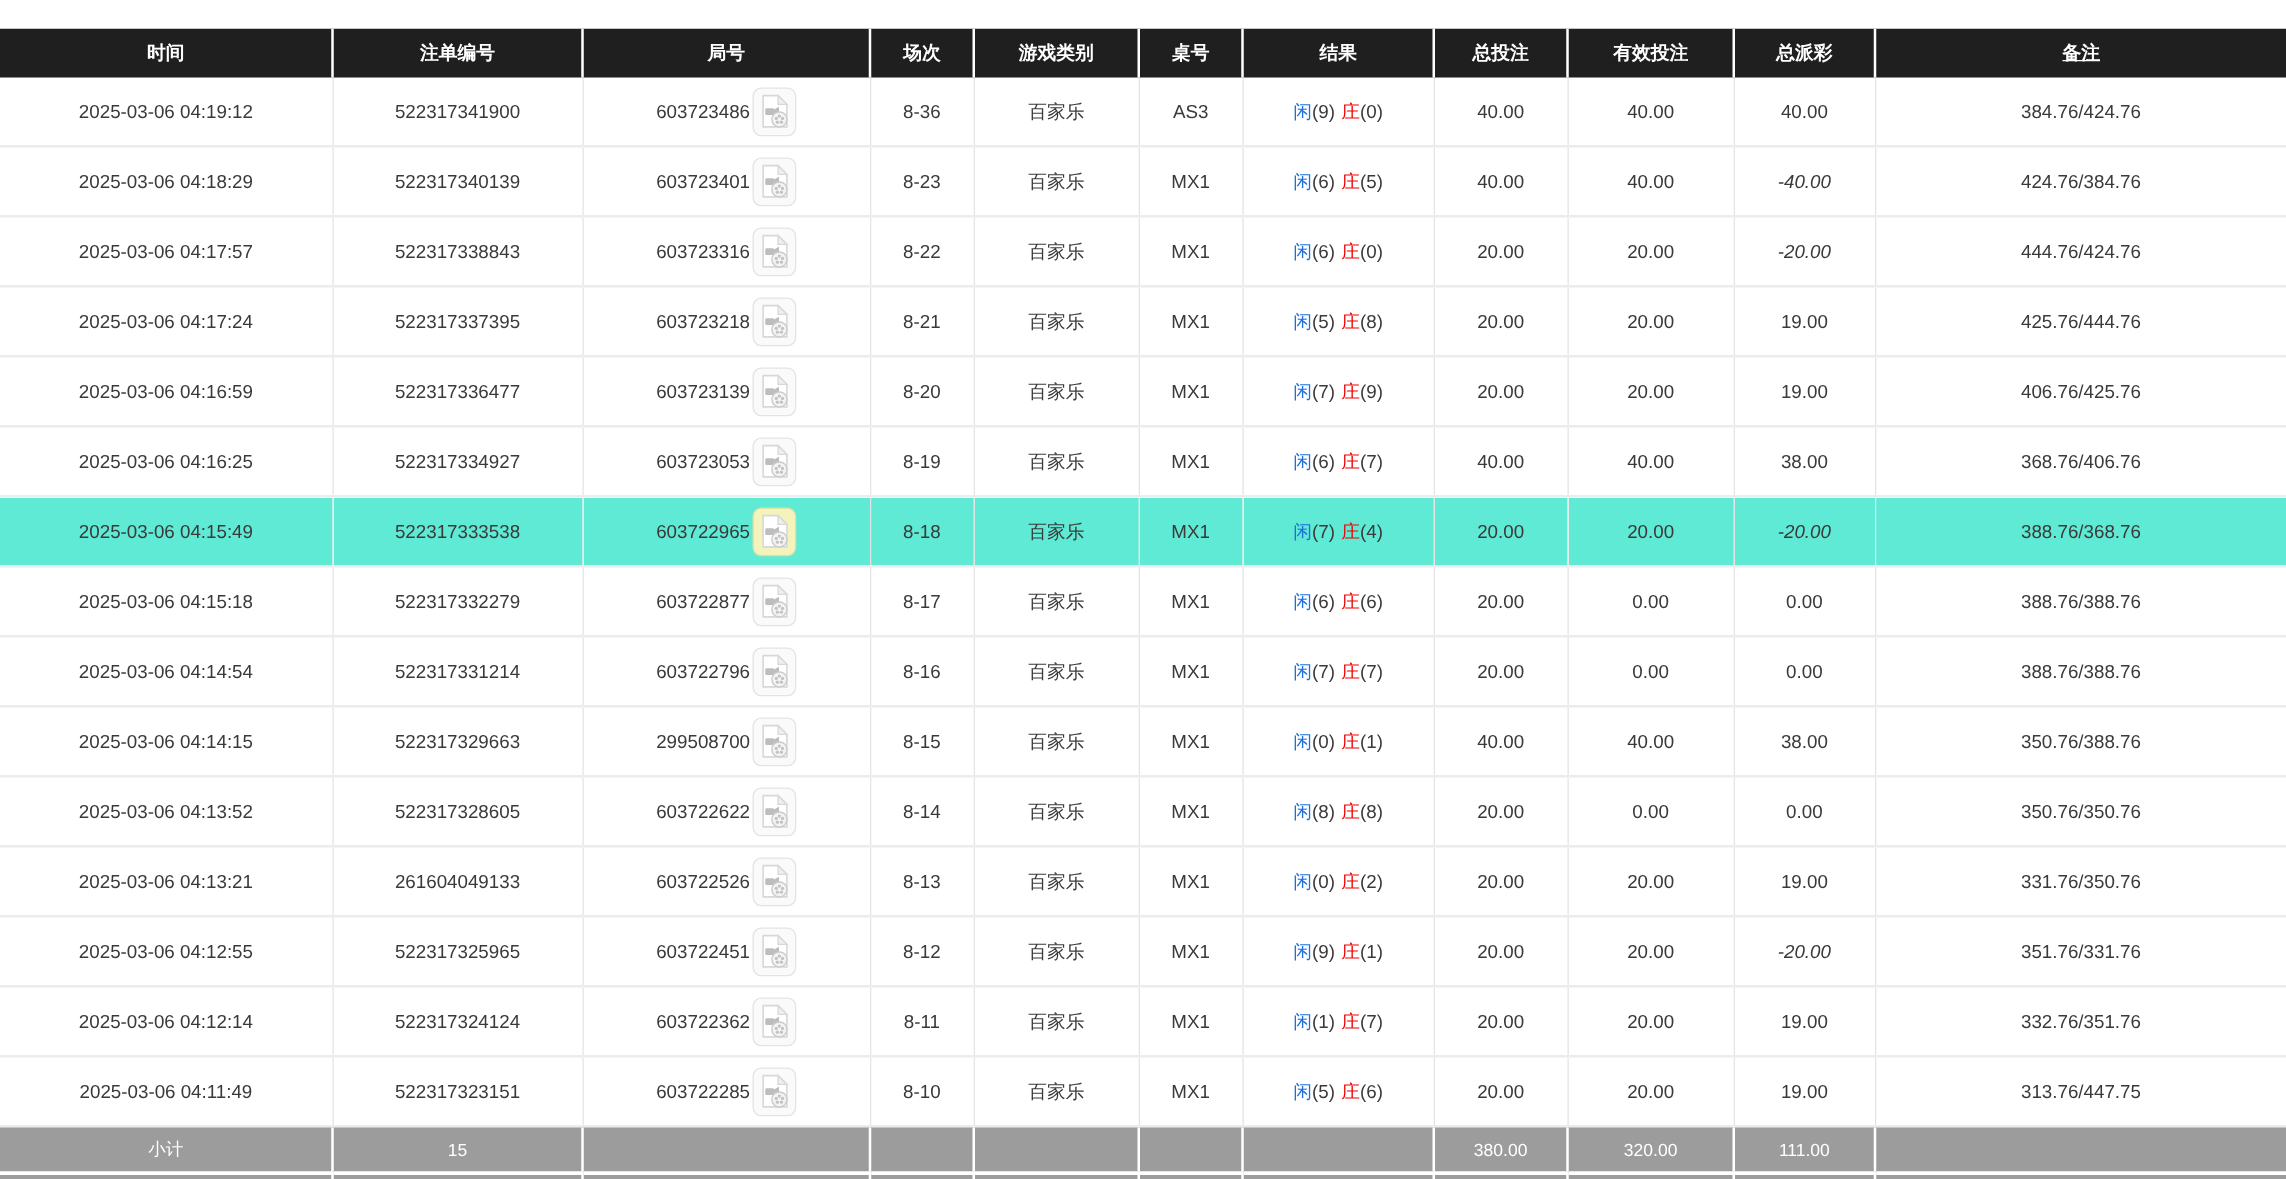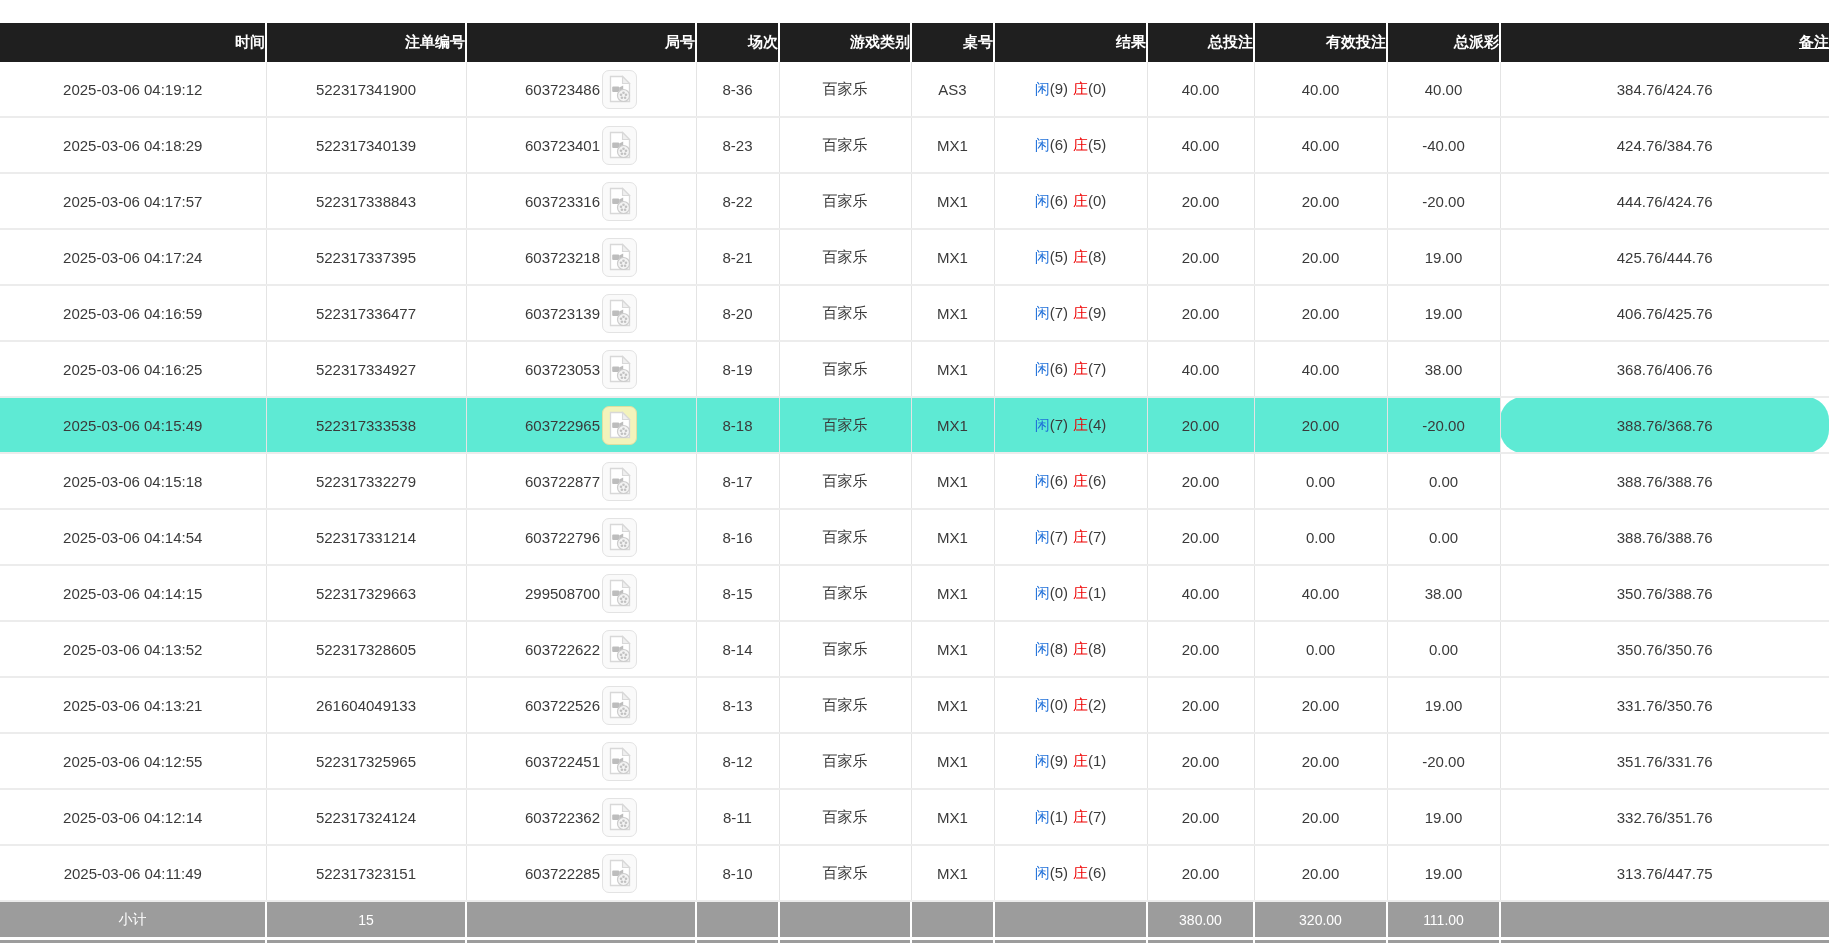--- a/index.html
+++ b/index.html
@@ -34,43 +34,43 @@
   col.c-remark { width: 329px; }
 
   thead th {
     background: #1f1f1f;
     color: #ffffff;
     font-size: 15px;
     font-weight: bold;
     height: 39px;
     border-right: 2px solid #ffffff;
     padding: 0;
-    text-align: right;
+    text-align: center;
   }
   thead th:last-child { border-right: none; text-decoration: underline; }
 
   tbody.data-rows td {
     height: 54px;
     text-align: center;
     vertical-align: middle;
     font-size: 15px;
     color: #3a3a3a;
     border-right: 1px solid #e4e4e4;
     border-bottom: 2px solid #ececec;
     padding: 0;
     overflow: hidden;
     white-space: nowrap;
   }
-  tbody.data-rows td:last-child { border-right: none; border-radius: 23px; }
+  tbody.data-rows td:last-child { border-right: none; }
 
   tr.highlighted td { background: #5eead4; }
   tr.highlighted .video-btn { background: #f3f3bb; border-color: #dedea0; }
 
   .val-blue { color: #1e6fd9; }
-  .negative { color: #ee0000; }
+  .negative { color: #ee0000; font-style: italic; }
   .lbl-player { color: #1e6fd9; }
   .lbl-banker { color: #ee0000; margin-left: 5px; }
 
   .round-wrap {
     display: inline-flex;
     align-items: center;
     gap: 2px;
     vertical-align: middle;
     text-align: right;
   }

